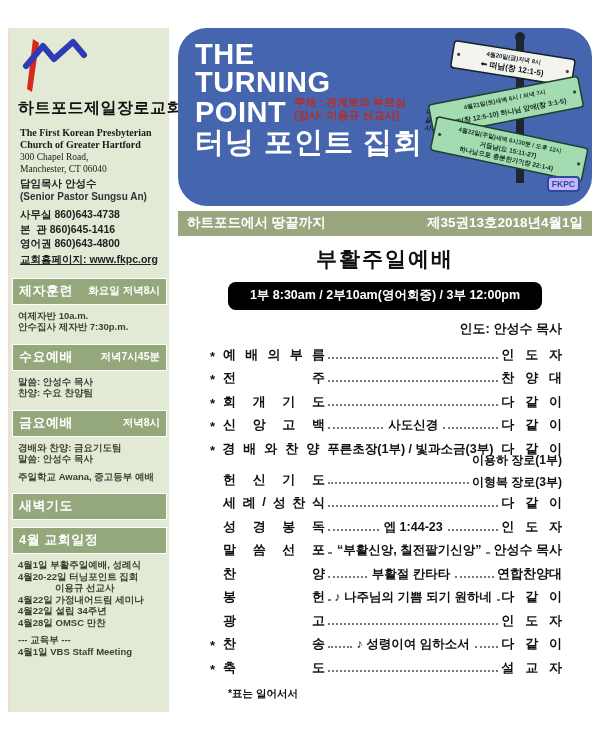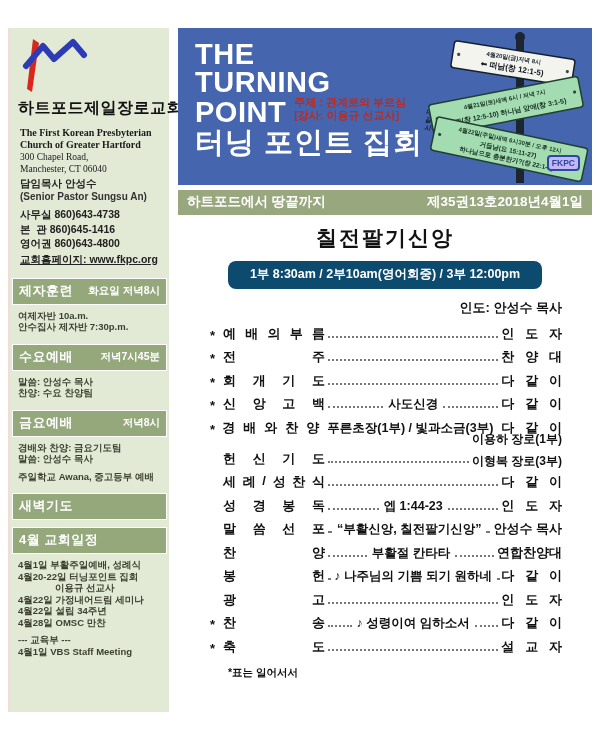--- a/index.html
+++ b/index.html
@@ -26,40 +26,40 @@
   .sec-title{color:#fff;font-weight:900;font-size:13px;letter-spacing:.5px;white-space:nowrap;}
   .sec-time{color:#fff;font-weight:800;font-size:10.5px;white-space:nowrap;}
   .sec-b{padding:5px 4px 4px 8px;}
   .sec-line{font-size:9.5px;font-weight:700;line-height:11.5px;color:#3c4030;white-space:pre-wrap;}
   .sec-line.blank{height:6px;}
 
   
   .main{position:absolute;left:178px;top:28px;width:414px;}
 
   
-  .banner{position:relative;width:414px;height:157px;background:#4565ae;overflow:hidden;}
+  .banner{position:relative;width:414px;height:178px;background:#4565ae;overflow:hidden;border-radius:29px;}
   .bt-line{color:#fff;font-weight:800;font-size:29px;line-height:28px;letter-spacing:.5px;margin-left:17px;white-space:nowrap;}
   .bt-block{margin-top:12px;}
   .bt-row3{display:flex;align-items:flex-end;}
   .red-block{margin:0 0 4px 8px;}
   .red-block div{color:#c02a1e;font-weight:900;font-size:11px;line-height:13px;white-space:nowrap;}
   .script-note{position:absolute;left:247px;top:80px;width:70px;color:#141a30;font-size:6.5px;
                line-height:8px;font-style:italic;transform:skewX(-6deg);font-weight:700;}
   .bkr{color:#fff;font-weight:900;font-size:29px;line-height:32px;margin-left:17px;letter-spacing:1px;white-space:nowrap;}
   .signpost{position:absolute;right:2px;top:0;}
   .fkpc-badge{position:absolute;right:12px;bottom:14px;background:#c4b5fd;color:#2b4a9b;border:2px solid #2b4a9b;
               border-radius:4px;font-size:8.5px;font-weight:800;padding:1px 3px;line-height:10px;}
 
   
   .masthead{display:flex;justify-content:space-between;align-items:center;background:#99a77f;
             margin-top:5px;padding:3px 9px 4px;color:#fff;font-weight:900;font-size:13.5px;letter-spacing:0;}
   .masthead span{white-space:nowrap;}
 
   .wtitle{text-align:center;font-size:21px;font-weight:900;color:#111;margin:9px 0 0;letter-spacing:2px;}
-  .pill{width:fit-content;margin:9px auto 0;background:#0c4a6e;color:#fff;font-weight:800;font-size:12.5px;
+  .pill{width:fit-content;margin:9px auto 0;background:#000000;color:#fff;font-weight:800;font-size:12.5px;
         padding:5px 22px 6px;border-radius:8px;white-space:nowrap;}
   .leaderline{text-align:right;font-weight:800;font-size:13px;color:#111;margin:10px 30px 2px 0;white-space:pre;}
 
   
   .rows{margin:2px 30px 0 32px;}
   .row{display:flex;align-items:flex-end;height:23.5px;font-weight:800;font-size:13px;color:#111;}
   .row.tall{height:31px;}
   .star{width:13px;font-weight:900;}
   .lbl{display:inline-flex;justify-content:space-between;width:102px;white-space:pre;}
   .leader{flex:1;border-bottom:2px dotted #777;margin:0 3px 5px;}
@@ -201,21 +201,21 @@
         </g>
       </svg>
       <div class="fkpc-badge">FKPC</div>
     </div>
 
     <div class="masthead">
       <span>하트포드에서 땅끝까지</span>
       <span>제35권13호2018년4월1일</span>
     </div>
 
-    <h2 class="wtitle">칠전팔기신앙</h2>
+    <h2 class="wtitle">부활주일예배</h2>
     <div class="pill">1부  8:30am / 2부10am(영어회중) / 3부  12:00pm</div>
     <div class="leaderline">인도: 안성수 목사</div>
 
     <div class="rows" id="rows">
         <div class="row">
           <span class="star">*</span>
           <span class="lbl"><span>예</span><span>배</span><span>의</span><span>부</span><span>름</span></span>
           <span class="leader"></span>
           <span class="rright">인   도   자</span>
         </div>

